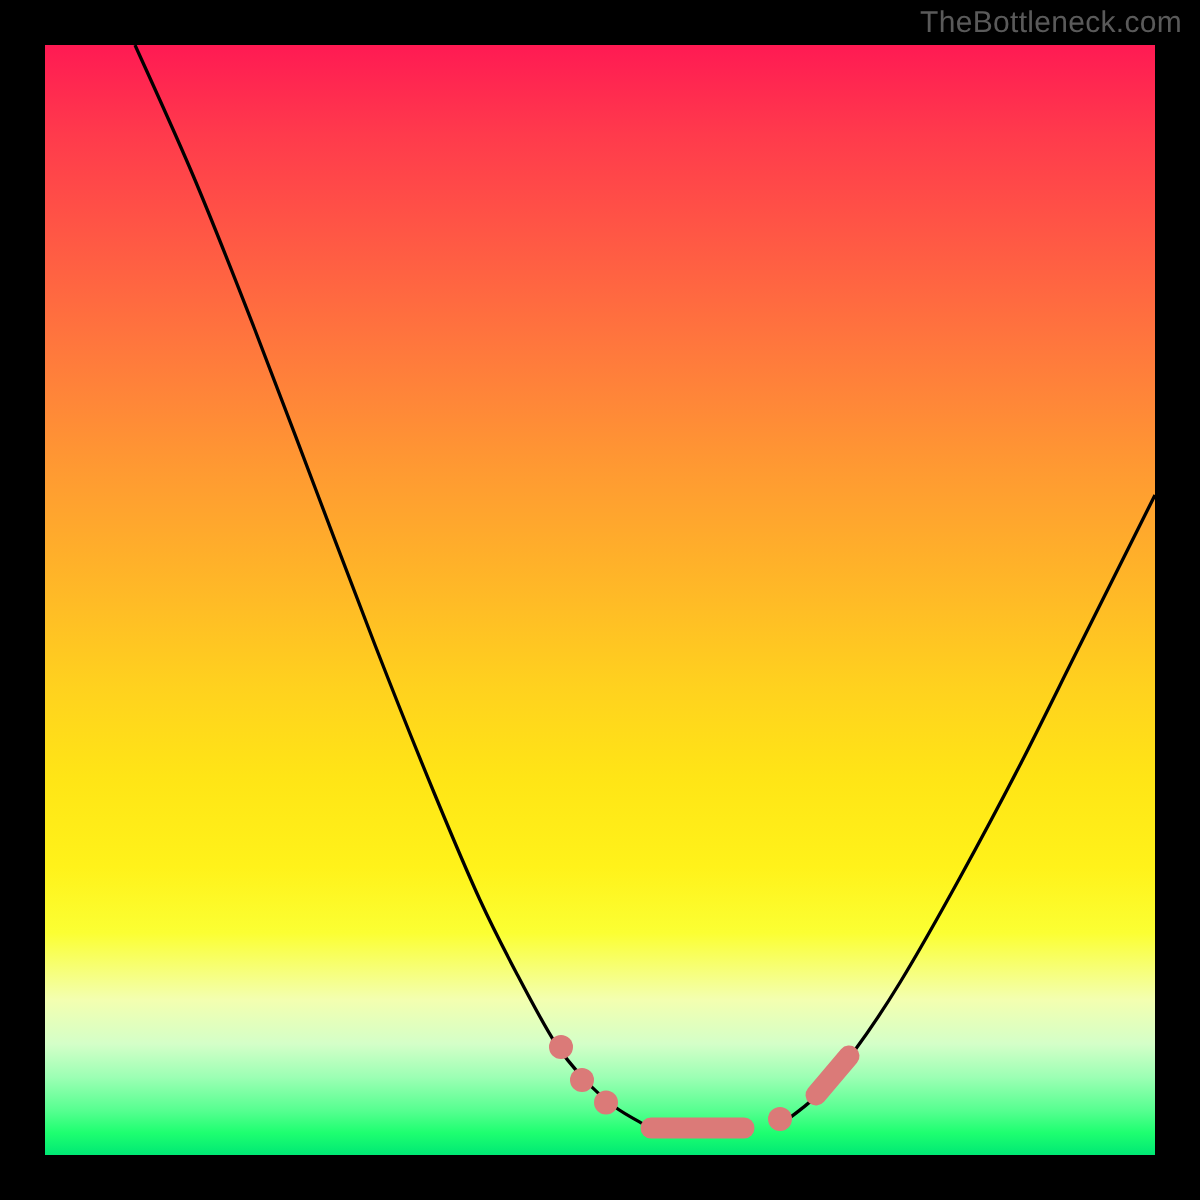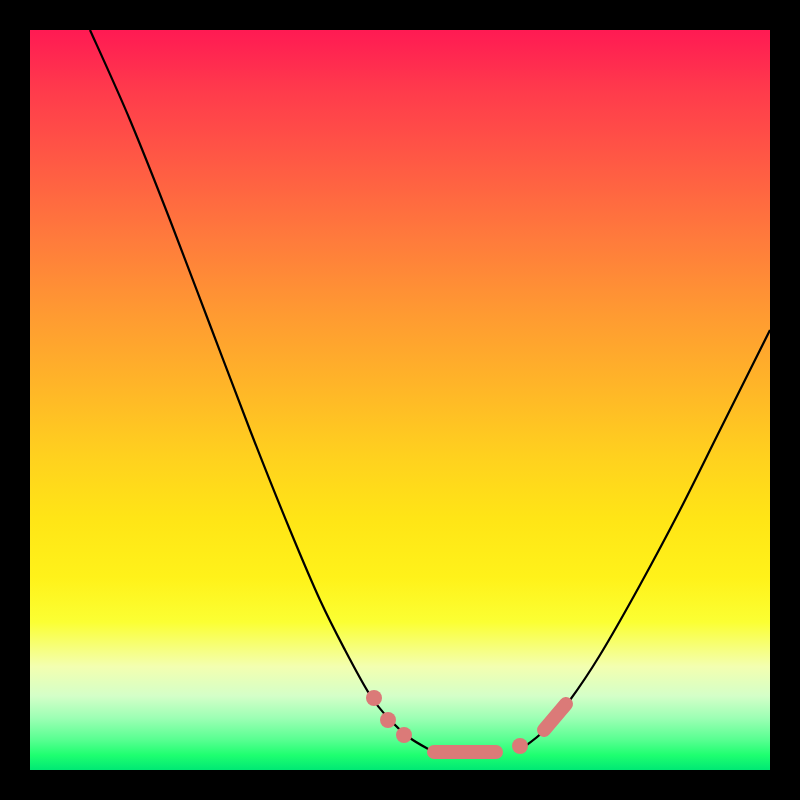--- a/index.html
+++ b/index.html
@@ -75,20 +75,21 @@
     stroke-width: 14;
     stroke-linecap: round;
     fill: none;
   }
 </style>
 </head>
 <body>
 
 <div class="frame">
 
+  <div class="watermark">TheBottleneck.com</div>
 
   <div class="plot">
     <svg width="740" height="740" viewBox="0 0 740 740">
 
       <path id="curve-left" class="curve" d="M 60 0 C 66.7 15.0, 86.7 58.3, 100 90 C 113.3 121.7, 126.7 155.8, 140 190 C 153.3 224.2, 166.7 260.0, 180 295 C 193.3 330.0, 206.7 365.8, 220 400 C 233.3 434.2, 248.3 471.7, 260 500 C 271.7 528.3, 280.8 550.0, 290 570 C 299.2 590.0, 306.7 604.2, 315 620 C 323.3 635.8, 332.5 653.3, 340 665 C 347.5 676.7, 353.3 682.8, 360 690 C 366.7 697.2, 373.3 703.0, 380 708 C 386.7 713.0, 396.7 718.0, 400 720"></path>
 
       <path id="curve-right" class="curve" d="M 490 720 C 494.2 716.7, 506.7 708.3, 515 700 C 523.3 691.7, 530.8 682.5, 540 670 C 549.2 657.5, 558.3 644.2, 570 625 C 581.7 605.8, 596.7 579.2, 610 555 C 623.3 530.8, 636.7 505.8, 650 480 C 663.3 454.2, 678.3 423.3, 690 400 C 701.7 376.7, 711.7 356.7, 720 340 C 728.3 323.3, 736.7 306.7, 740 300"></path>
 
       <g id="markers">
           <circle class="marker" cx="344" cy="668" r="8"></circle>

